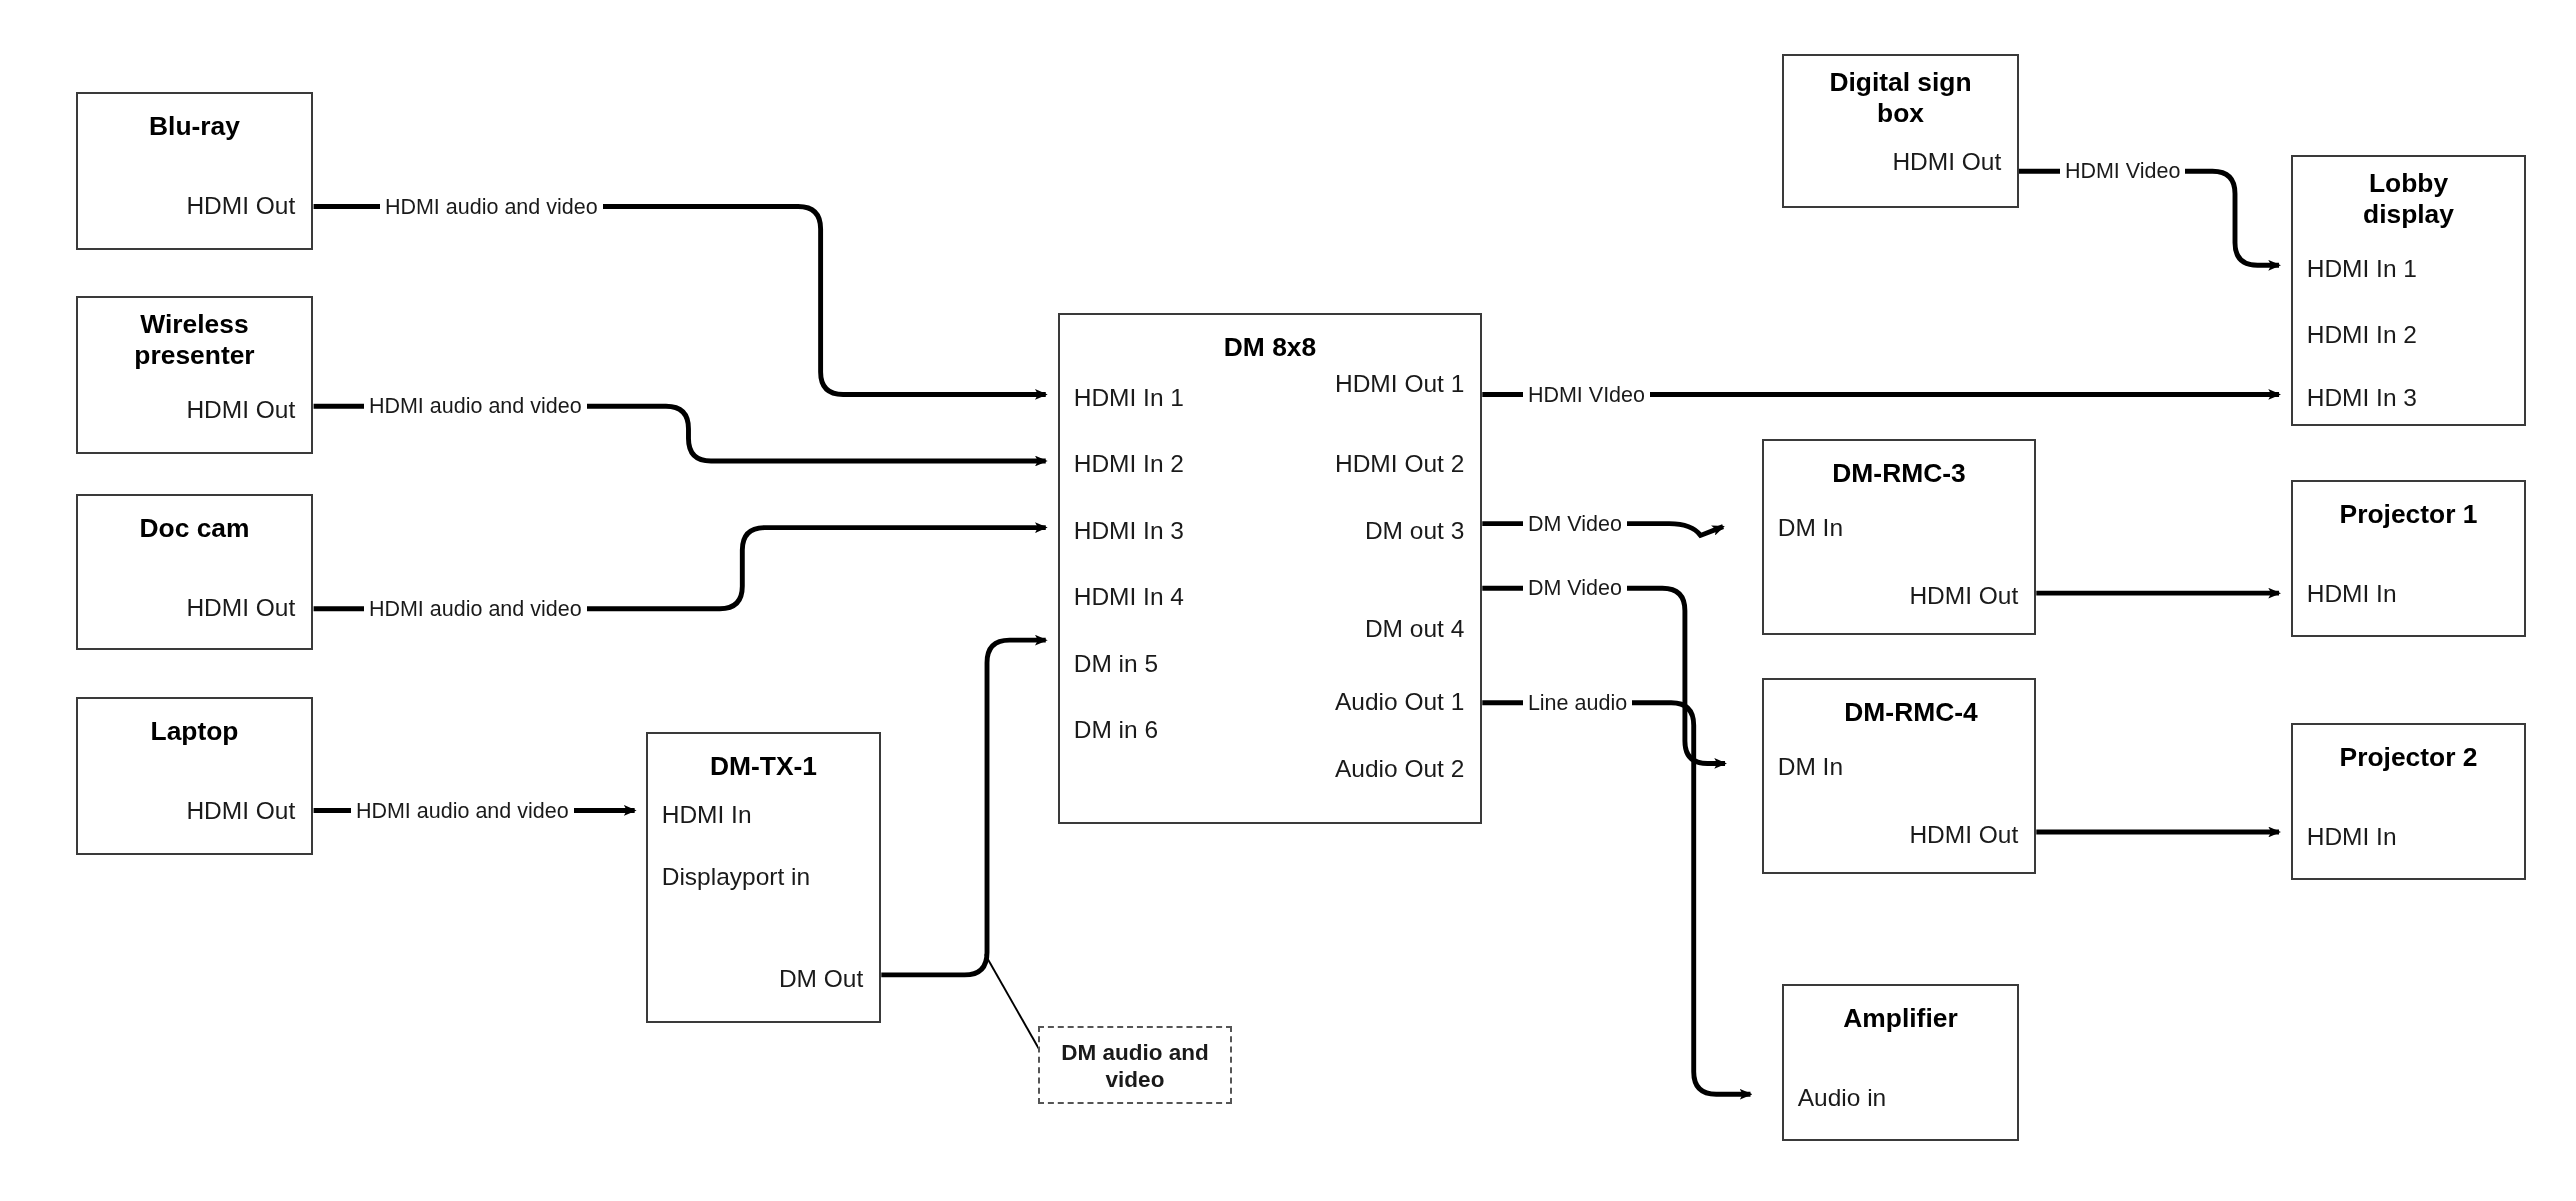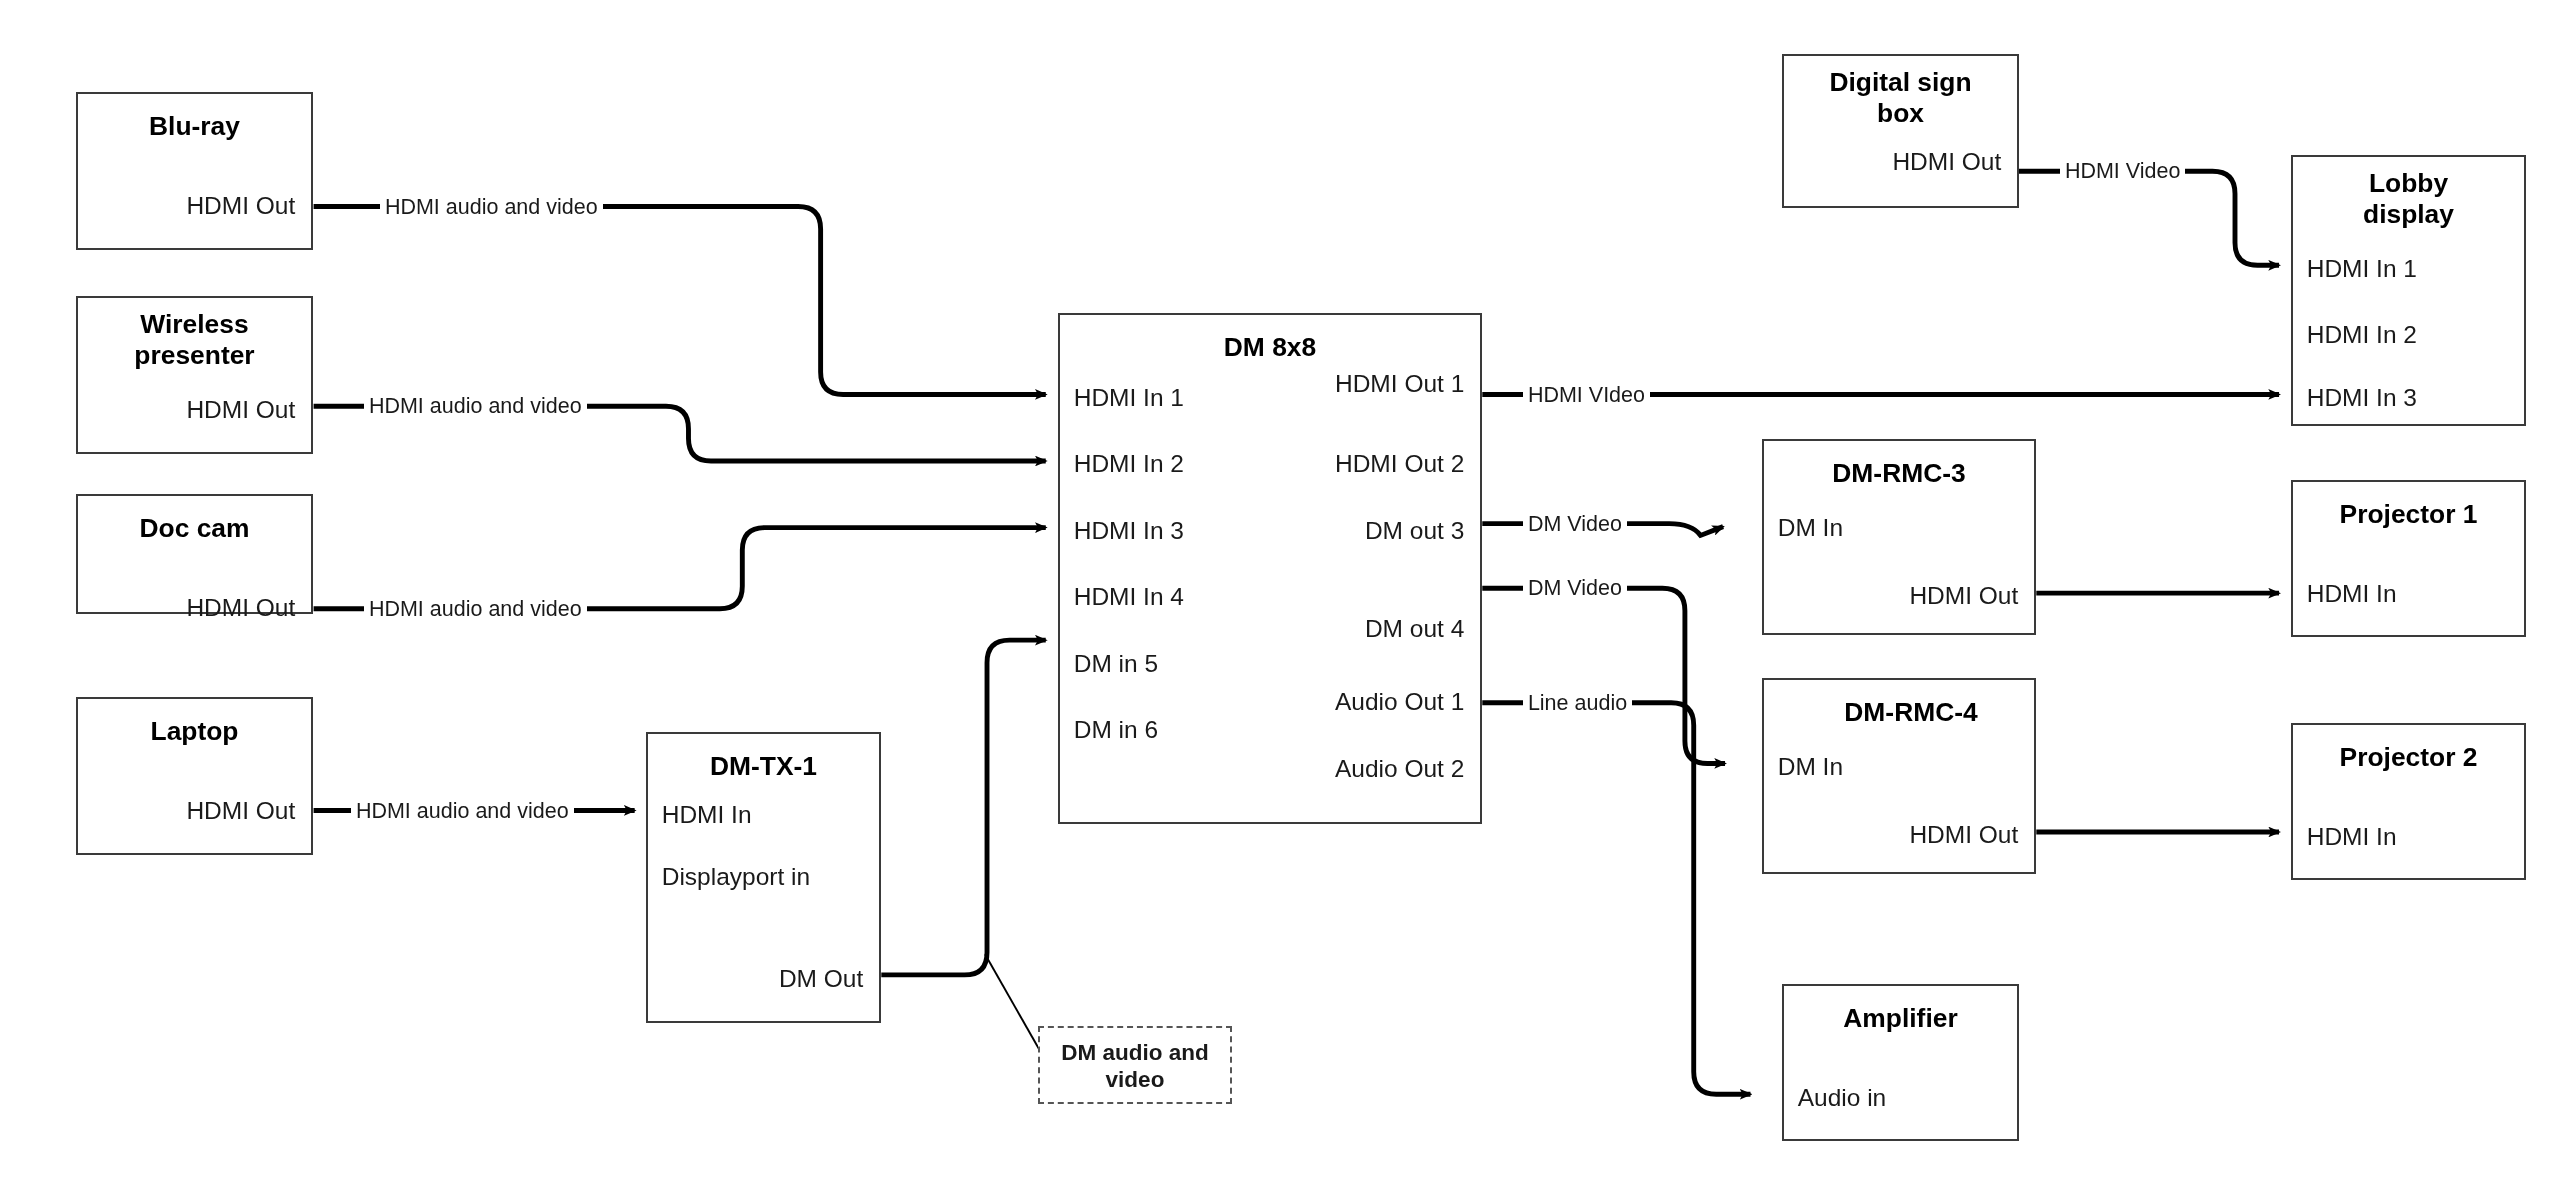--- a/index.html
+++ b/index.html
@@ -109,21 +109,21 @@
     <div class="node-title" style="top:17.6px;">Blu-ray</div>
     <div class="port right" style="top:98px;">HDMI Out</div>
   </div>
 
   <div class="node" style="left:76px; top:296px; width:237px; height:158px;">
     <div class="node-title" style="top:11.7px;">Wireless</div>
     <div class="node-title" style="top:43px;">presenter</div>
     <div class="port right" style="top:98px;">HDMI Out</div>
   </div>
 
-  <div class="node" style="left:76px; top:494px; width:237px; height:120px;padding-left:47px;">
+  <div class="node" style="left:76px; top:494px; width:237px; height:156px;padding-left:47px;">
     <div class="node-title" style="top:17.6px;">Doc cam</div>
     <div class="port right" style="top:98px;">HDMI Out</div>
   </div>
 
   <div class="node" style="left:76px; top:697px; width:237px; height:158px;">
     <div class="node-title" style="top:17.6px;">Laptop</div>
     <div class="port right" style="top:98px;">HDMI Out</div>
   </div>
 
   <div class="node" style="left:646px; top:732px; width:235px; height:291px;">

